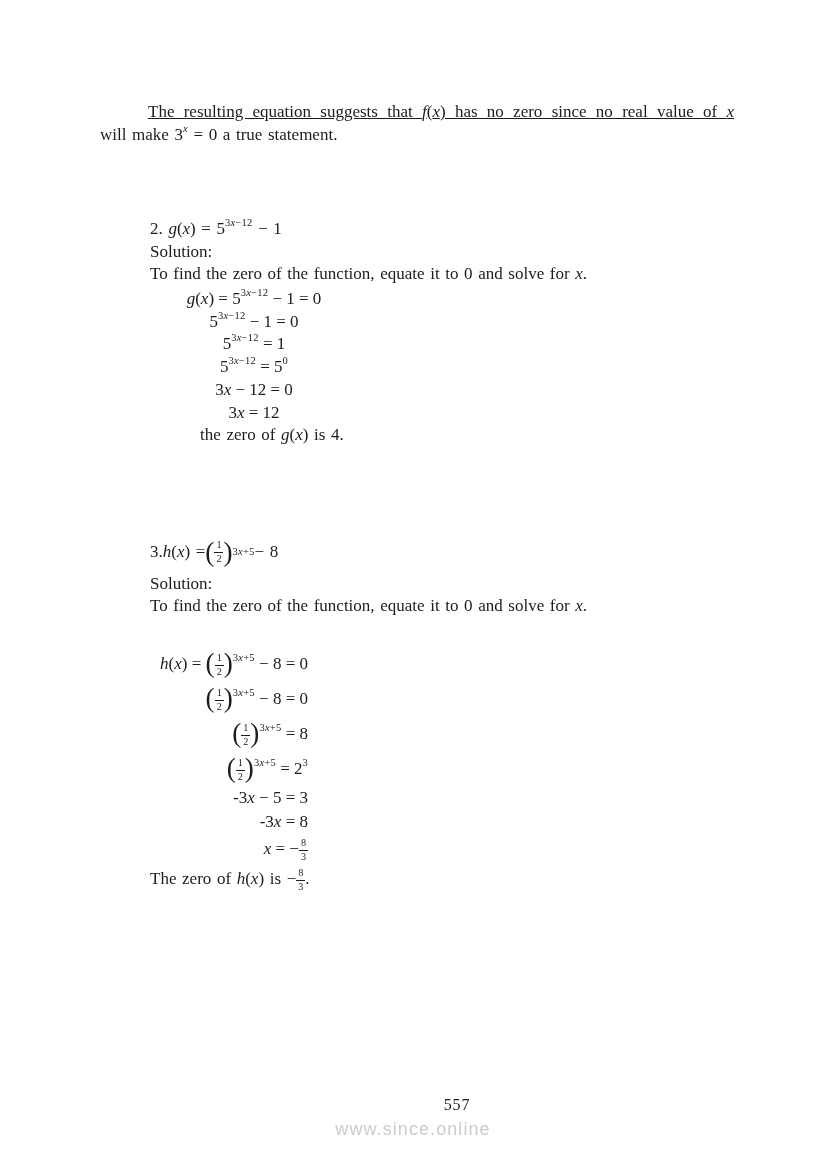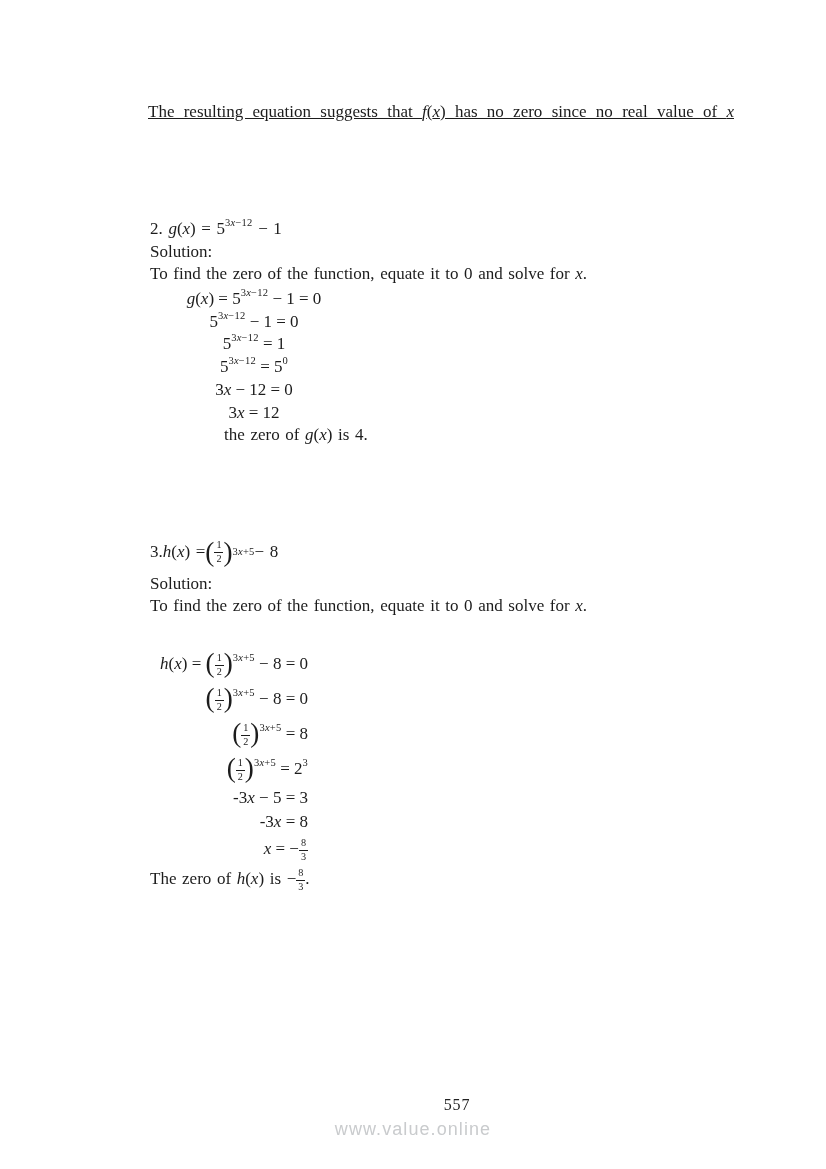--- a/index.html
+++ b/index.html
@@ -28,21 +28,21 @@
   .sol { line-height: 22px; }
   .ins { line-height: 22px; margin-bottom: 3px; }
 
   .steps2 { width: 208px; text-align: center; }
   .steps2 .step { line-height: 22.7px; }
   .steps3 { width: 158px; text-align: right; margin-top: 29px; }
   .steps3 .s-tall { line-height: 35px; }
   .steps3 .s-plain { line-height: 24px; }
   .steps3 .s-med { line-height: 30px; }
 
-  .conc2 { margin-left: 74px; line-height: 22px; }
+  .conc2 { margin-left: 50px; line-height: 22px; }
   .conc3 { line-height: 30px; }
 
   
   .it { font-style: italic; }
   .sup { font-size: 0.62em; vertical-align: 0.72em; line-height: 0; letter-spacing: 0.02em; }
   .frac {
     display: inline-flex; flex-direction: column; align-items: center;
     vertical-align: middle; font-size: 0.6em; line-height: 1.2; text-align: center;
   }
   .frac .num { border-bottom: 1px solid currentColor; padding: 0 2px; }
@@ -60,20 +60,21 @@
     font-size: 18px; letter-spacing: 0.06em; color: #c9cbcd;
   }
 </style>
 </head>
 <body>
 
 <div class="page">
 
   <div class="intro txt">
     <div class="line-first">The resulting equation suggests that <span class="it">f</span>(<span class="it">x</span>) has no zero since no real value of <span class="it">x</span></div>
+    <div>will make 3<span class="sup"><span class="it">x</span></span> = 0 a true statement.</div>
   </div>
 
   <div class="section sec2">
     <div class="hdr txt">2. <span class="it">g</span>(<span class="it">x</span>) = 5<span class="sup">3<span class="it">x</span>−12</span> − 1</div>
     <div class="sol txt">Solution:</div>
     <div class="ins txt">To find the zero of the function, equate it to 0 and solve for <span class="it">x</span>.</div>
     <div class="steps2">
       <div class="step"><span class="it">g</span>(<span class="it">x</span>) = 5<span class="sup">3<span class="it">x</span>−12</span> − 1 = 0</div>
       <div class="step">5<span class="sup">3<span class="it">x</span>−12</span> − 1 = 0</div>
       <div class="step">5<span class="sup">3<span class="it">x</span>−12</span> = 1</div>
@@ -115,15 +116,15 @@
             <span class="den">3</span>
           </span></div>
     </div>
     <div class="conc3 txt">The zero of <span class="it">h</span>(<span class="it">x</span>) is −<span class="frac">
           <span class="num">8</span>
           <span class="den">3</span>
         </span>.</div>
   </div>
 
   <div class="page-number">557</div>
-  <div class="watermark">www.value.online</div>
+  <div class="watermark">www.since.online</div>
 
 </div>
 
 </body></html>

